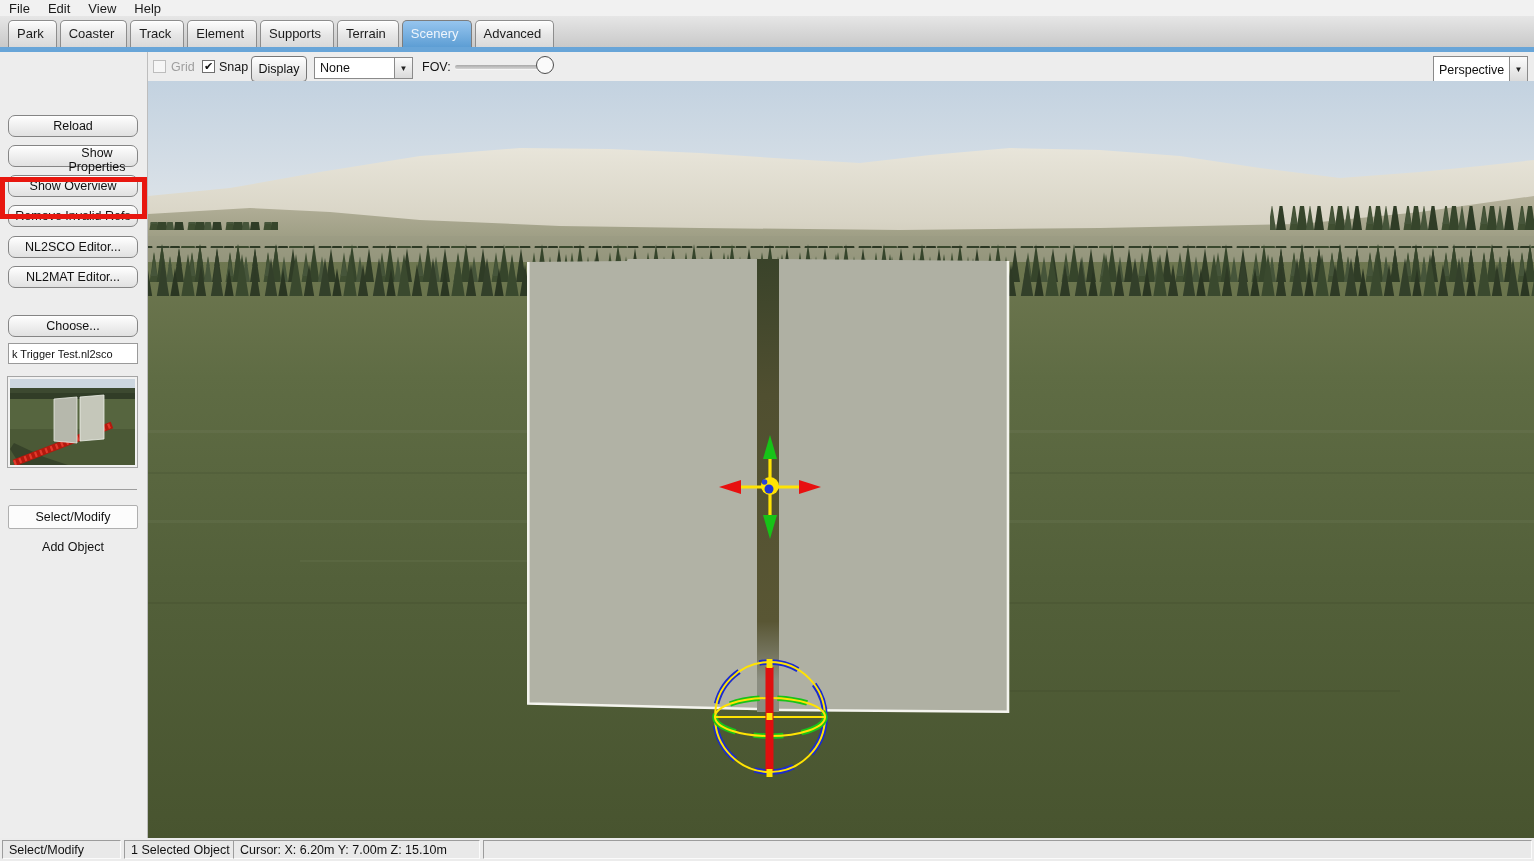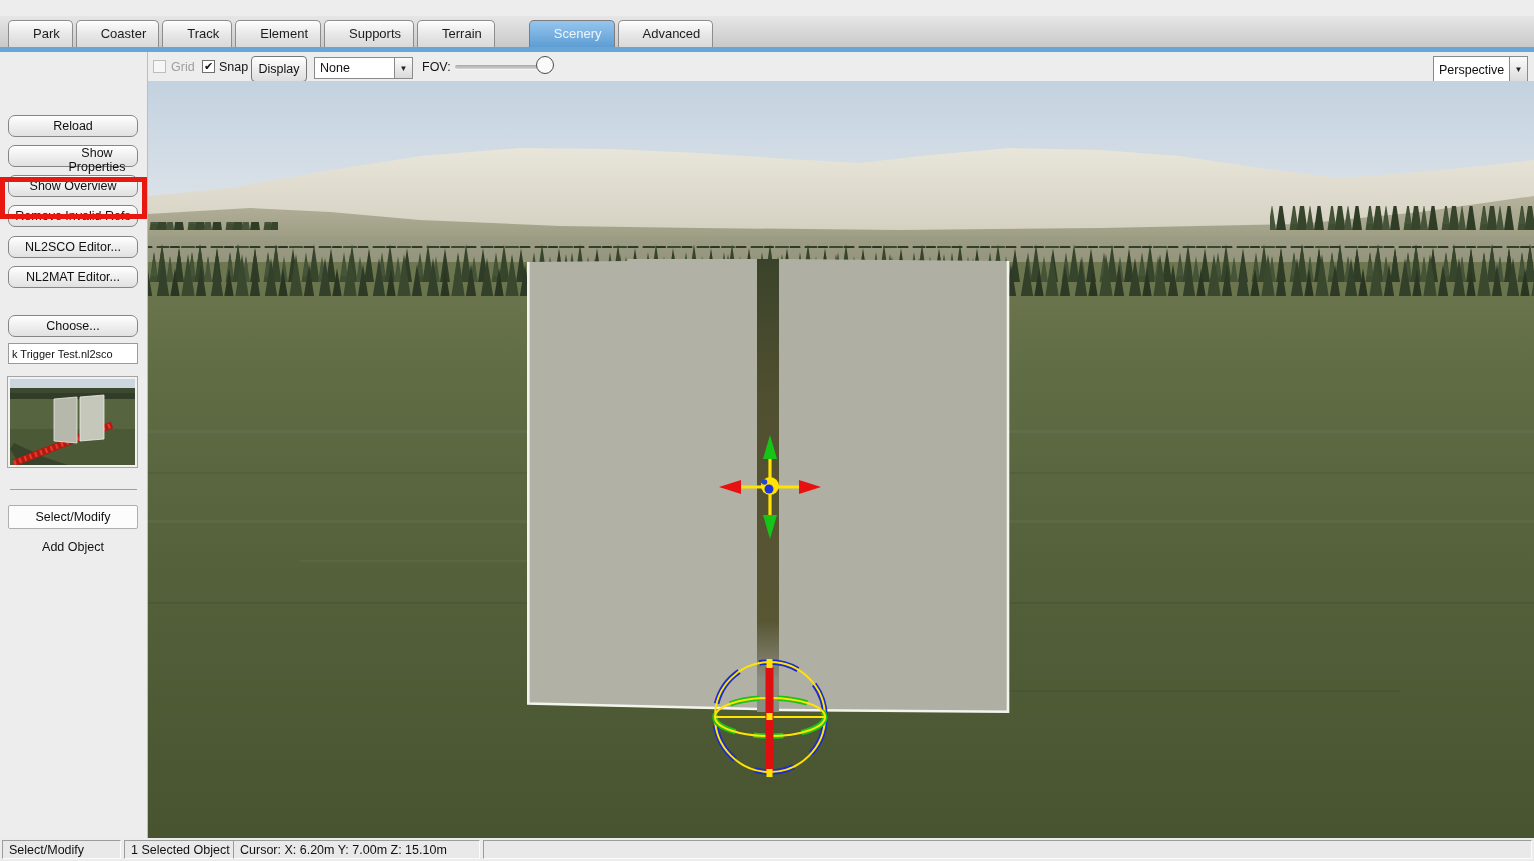--- a/index.html
+++ b/index.html
@@ -9,26 +9,26 @@
 
   
   .menubar { position:absolute; top:0; left:0; right:0; height:16px; background:#f1f1f1;
              display:flex; align-items:center; padding-left:2px; }
   .menu-item { font-size:13px; color:#1a1a1a; padding:0 7px; margin-right:4px; cursor:default; }
 
   
   .tabbar { position:absolute; top:16px; left:0; right:0; height:31px;
             background:linear-gradient(#e6e6e6,#c9c9c9);
             display:flex; align-items:flex-end; padding-left:8px; }
-  .tab { font-size:13px; color:#1c1c1c; padding:5px 12px 6px 24px; margin-right:3px;
+  .tab { font-size:13px; color:#1c1c1c; padding:5px 12px 6px 8px; margin-right:3px;
          border:1px solid #8d8d8d; border-bottom:none; border-radius:5px 5px 0 0;
          background:linear-gradient(#fdfdfd,#e6e6e6 55%,#d9d9d9);
          box-shadow: inset 0 1px 0 #ffffff; }
   .tab.active { background:linear-gradient(#96c5ee,#5d9ed4); color:#eef5fc;
-                box-shadow:none; border-color:#7d7d7d;margin-left:31px; }
+                box-shadow:none; border-color:#7d7d7d; }
   .accent-strip { position:absolute; top:47px; left:0; right:0; height:5px; background:#68a5d8; }
 
   
   .toolbar { position:absolute; top:52px; left:148px; width:1386px; height:29px; background:#ededed; }
   .tb-lbl { position:absolute; font-size:12.5px; color:#141414; top:8px; }
   .tb-lbl.disabled { color:#9e9e9e;text-align:center; }
   .checkbox { position:absolute; top:8px; width:13px; height:13px; background:#ffffff;
               border:1px solid #6f6f6f; font-size:11px; line-height:11px; text-align:center; color:#111; }
   .checkbox.disabled { border-color:#bdbdbd; background:#f6f6f6; }
   .push-btn { position:absolute; top:4px; height:26px; font-family:"Liberation Sans",sans-serif;
@@ -76,20 +76,26 @@
   .statusbar { position:absolute; left:0; right:0; bottom:0; height:23px; background:#ececec; }
   .status-cell { position:absolute; top:2px; height:19px; background:#e9e9e9;
                  border:1px solid; border-color:#9c9c9c #fbfbfb #fbfbfb #9c9c9c;
                  font-size:12.5px; color:#111; padding:2px 6px; white-space:nowrap; overflow:hidden; }
 </style>
 </head>
 <body>
 
 <div id="app">
 
+  <div class="menubar">
+    <span class="menu-item">File</span>
+    <span class="menu-item">Edit</span>
+    <span class="menu-item">View</span>
+    <span class="menu-item">Help</span>
+  </div>
 
   <div class="tabbar">
     <div class="tab">Park</div>
     <div class="tab">Coaster</div>
     <div class="tab">Track</div>
     <div class="tab">Element</div>
     <div class="tab">Supports</div>
     <div class="tab">Terrain</div>
     <div class="tab active">Scenery</div>
     <div class="tab">Advanced</div>

